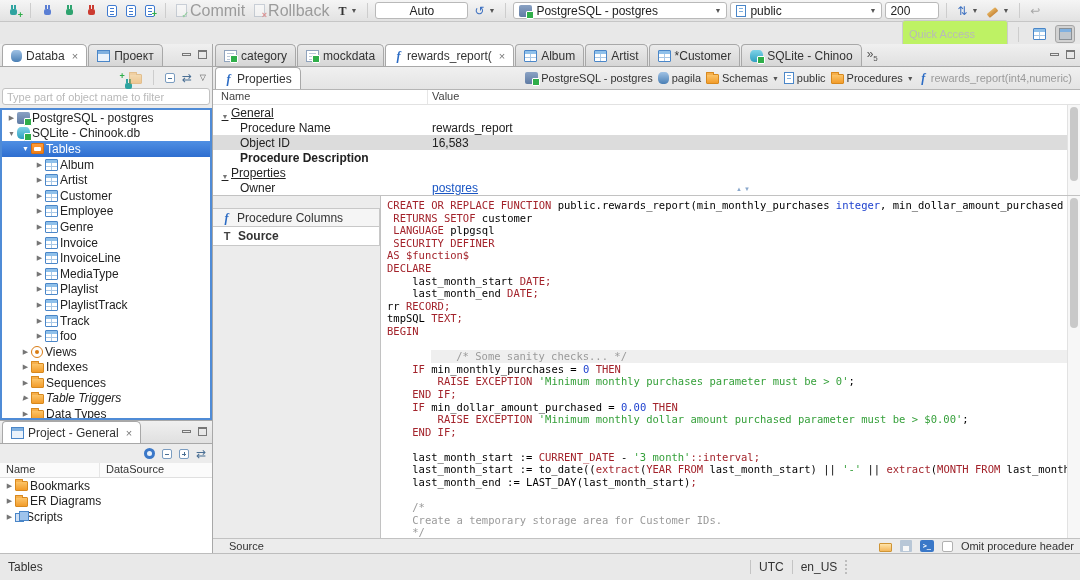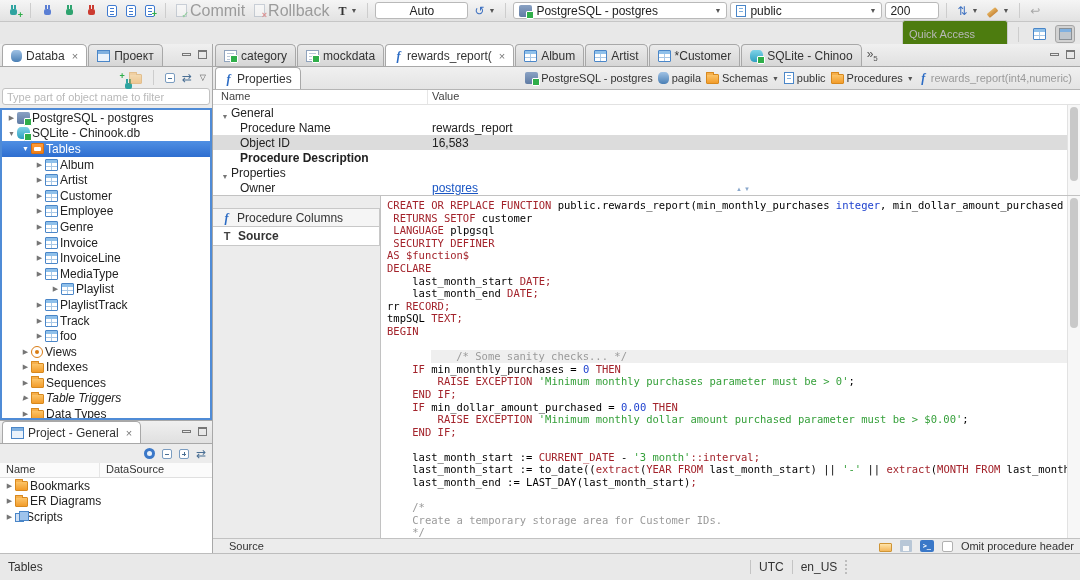--- a/index.html
+++ b/index.html
@@ -14,21 +14,21 @@
   .tbtn{display:inline-flex;align-items:center;gap:3px;height:20px;padding:0 3px;border-radius:3px;}
   .tlabel{font-size:16px;color:#9b9b9b;}
   .tsep{width:1px;height:15px;background:#cdcdcd;margin:0 4px;}
   .dd{font-size:7px;color:#555;margin-left:1px;}
   .combo{display:inline-flex;align-items:center;height:17px;background:#fff;border:1px solid #b9b9b9;
     border-radius:3px;padding:0 5px;gap:4px;font-size:12px;color:#222;}
   .combo .dd{margin-left:auto;}
   .tinput{height:17px;border:1px solid #b9b9b9;border-radius:3px;background:#fff;font-size:12px;
     padding:0 4px;font-family:"Liberation Sans",sans-serif;color:#222;}
   #subtoolbar{position:absolute;top:24px;right:5px;height:20px;display:flex;align-items:center;gap:6px;}
-  .qa{width:106px;height:28px;border:1px solid #cclesscc;border:1px solid #cccccc;border-radius:3px;background:#4d7c0f;
+  .qa{width:106px;height:28px;border:1px solid #cclesscc;border:1px solid #cccccc;border-radius:3px;background:#bef264;
     font-size:11px;padding:0 6px;color:#222;font-family:"Liberation Sans",sans-serif;}
   input::placeholder{color:#b9b9b9;}
   .persp{width:20px;height:18px;display:inline-flex;align-items:center;justify-content:center;border-radius:3px;}
   .persp.pressed{background:#d2d2d2;border:1px solid #a6a6a6;}
 
   
   .ic{display:inline-block;width:13px;height:12px;position:relative;flex:none;vertical-align:-2px;}
   .b::after{content:"";position:absolute;right:-2px;bottom:-2px;width:6px;height:6px;background:#2fae4a;
     border:1px solid #fff;border-radius:1px;}
   .ic-table{border:1px solid #4a86c8;background:linear-gradient(180deg,#8fc0ea 0 3px,#fff 3px);border-radius:1px;}
@@ -130,21 +130,21 @@
   .bc{position:absolute;right:8px;top:5px;display:flex;align-items:center;gap:5px;font-size:11px;color:#333;}
   .bc-item{display:inline-flex;align-items:center;gap:3px;cursor:pointer;}
   .bc-item.muted{color:#9a9a9a;}
   .bc .dd{font-size:7px;color:#555;}
   #props{position:relative;height:106px;background:#fff;border-bottom:1px solid #c2c2c2;overflow:hidden;}
   .props-head{display:flex;height:15px;font-size:11px;color:#444;border-bottom:1px solid #e2e2e2;}
   .ph-name{width:215px;padding-left:8px;border-right:1px solid #e6e6e6;}
   .ph-value{flex:1;padding-left:4px;}
   .prow{display:flex;height:15.1px;font-size:12px;align-items:center;cursor:default;}
   .prow .pname{width:215px;padding-left:27px;white-space:nowrap;}
-  .prow.group .pname{padding-left:6px;display:flex;align-items:flex-end;}
+  .prow.group .pname{padding-left:6px;display:flex;align-items:flex-end;text-decoration:underline;}
   .prow.group .pname .arr{width:12px;}
   .prow .pval{flex:1;padding-left:4px;white-space:nowrap;}
   .prow.sel{background:#dcdcdc;}
   .prow .bold{font-weight:bold;}
   .plink{color:#1a56c4;text-decoration:underline;cursor:pointer;}
   .vsb{position:absolute;right:0;top:15px;bottom:0;width:13px;background:#f7f7f7;border-left:1px solid #e2e2e2;}
   .vsb .thumb{position:absolute;left:2px;right:2px;border-radius:4px;background:#c9c9c9;}
   #middle{position:absolute;left:0;right:0;top:152px;bottom:15px;display:flex;}
   #subtabs{width:168px;background:#ececec;border-right:1px solid #c2c2c2;padding-top:12px;}
   .stab{display:flex;align-items:center;gap:6px;height:19px;padding:0 9px;background:#f5f5f5;
@@ -330,21 +330,21 @@
         <div class="trow" style="padding-left: 32px;">
           <span class="arr">▶</span>
           <span class="ic ic-table"></span>
           <span class="tlbl">InvoiceLine</span>
         </div>
         <div class="trow" style="padding-left: 32px;">
           <span class="arr">▶</span>
           <span class="ic ic-table"></span>
           <span class="tlbl">MediaType</span>
         </div>
-        <div class="trow" style="padding-left: 48px;">
+        <div class="trow" style="padding-left: 32px;">
           <span class="arr">▶</span>
           <span class="ic ic-table"></span>
           <span class="tlbl">Playlist</span>
         </div>
         <div class="trow" style="padding-left: 32px;">
           <span class="arr">▶</span>
           <span class="ic ic-table"></span>
           <span class="tlbl">PlaylistTrack</span>
         </div>
         <div class="trow" style="padding-left: 32px;">

